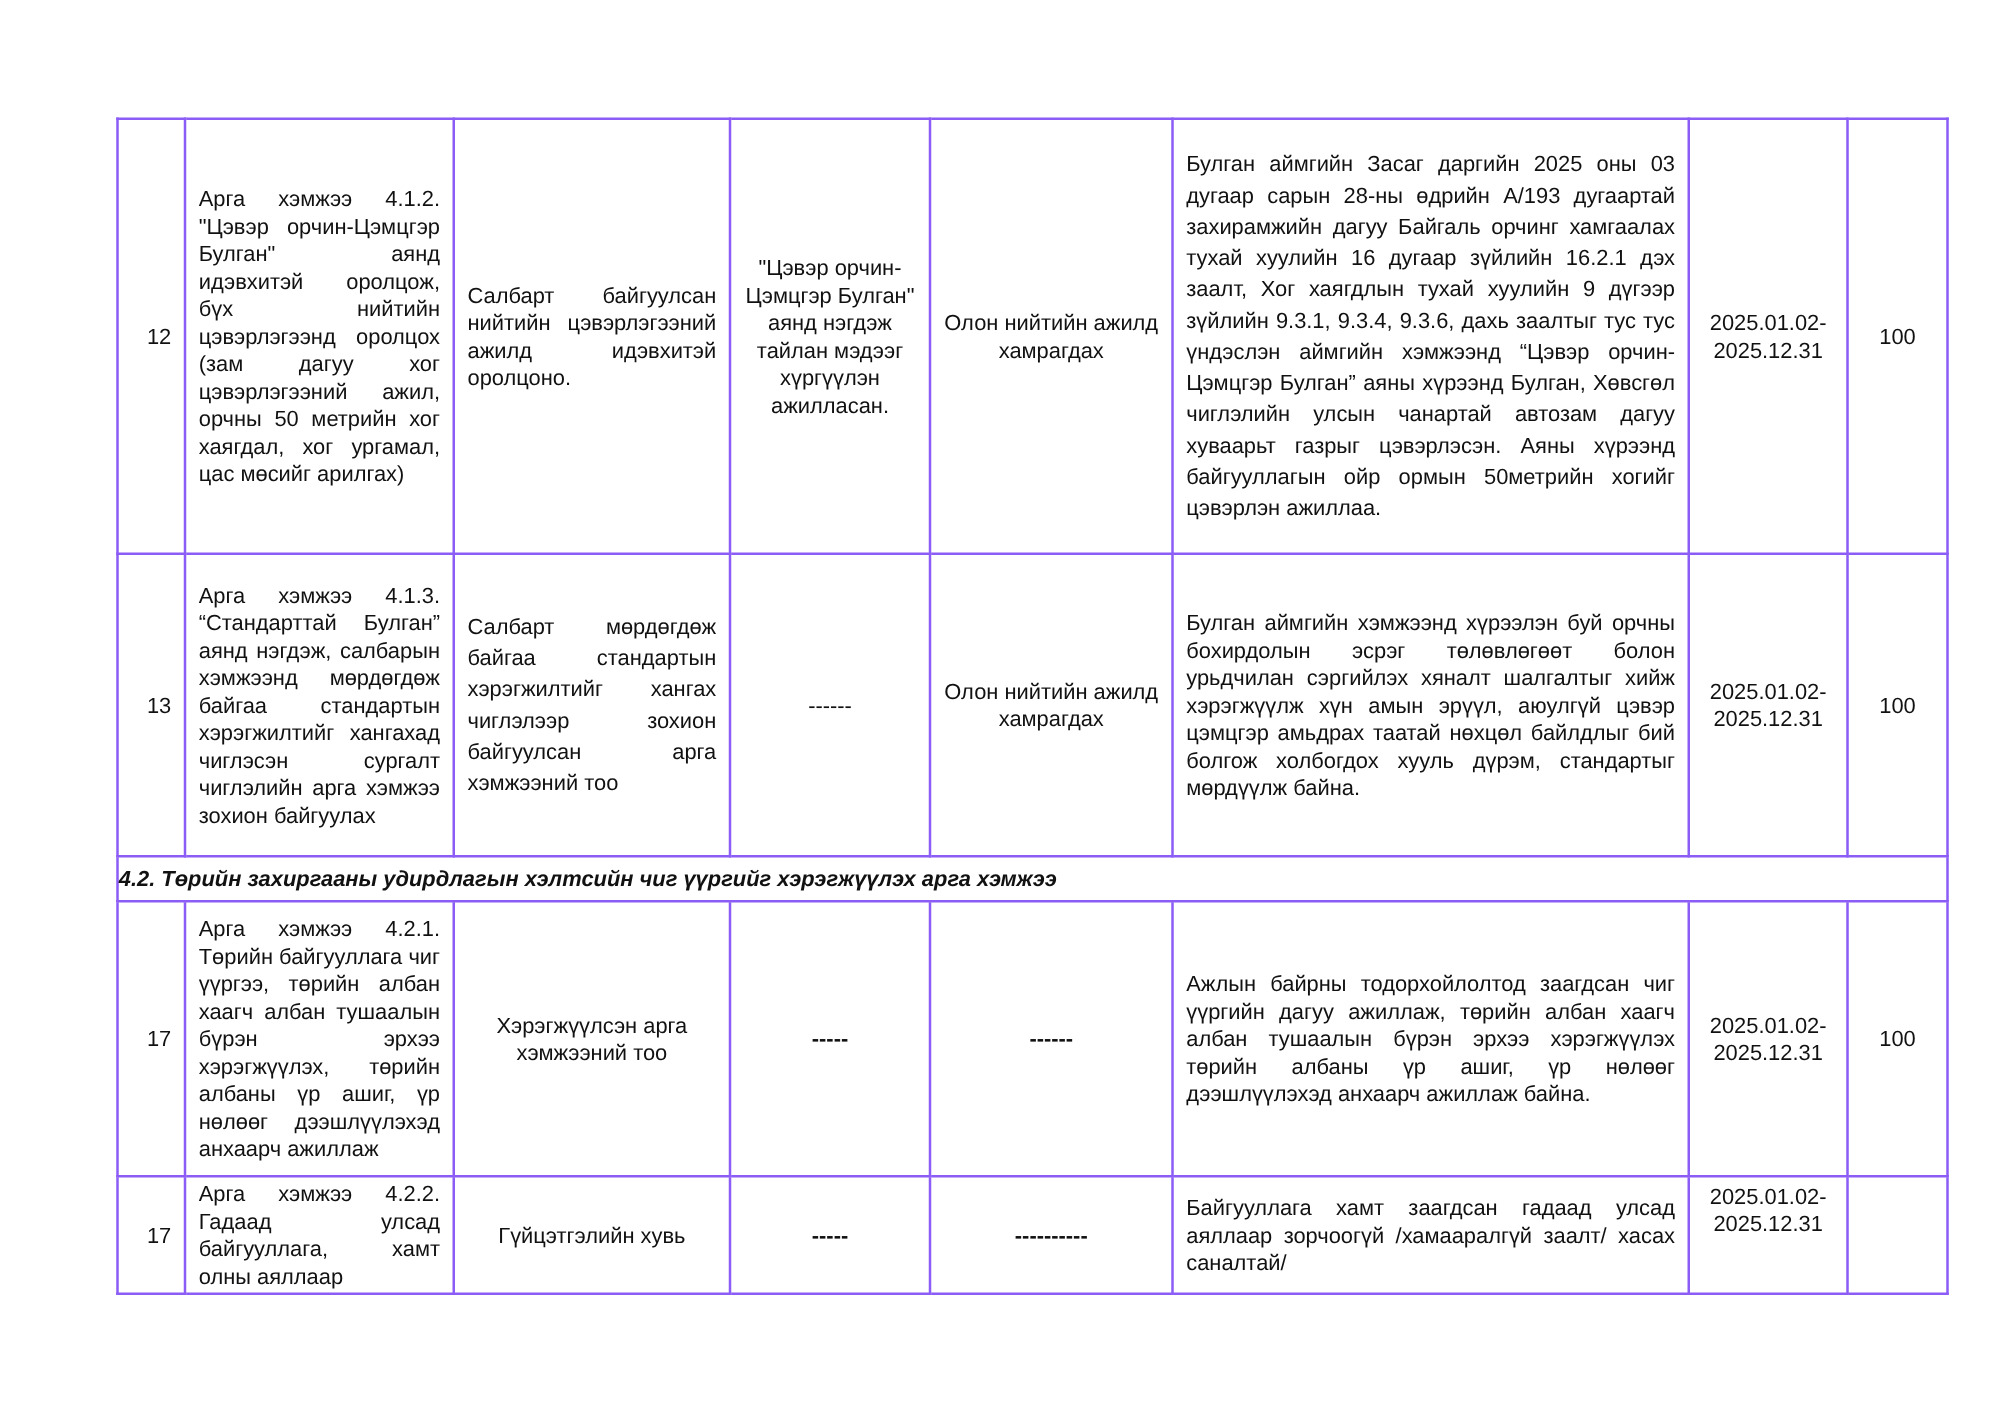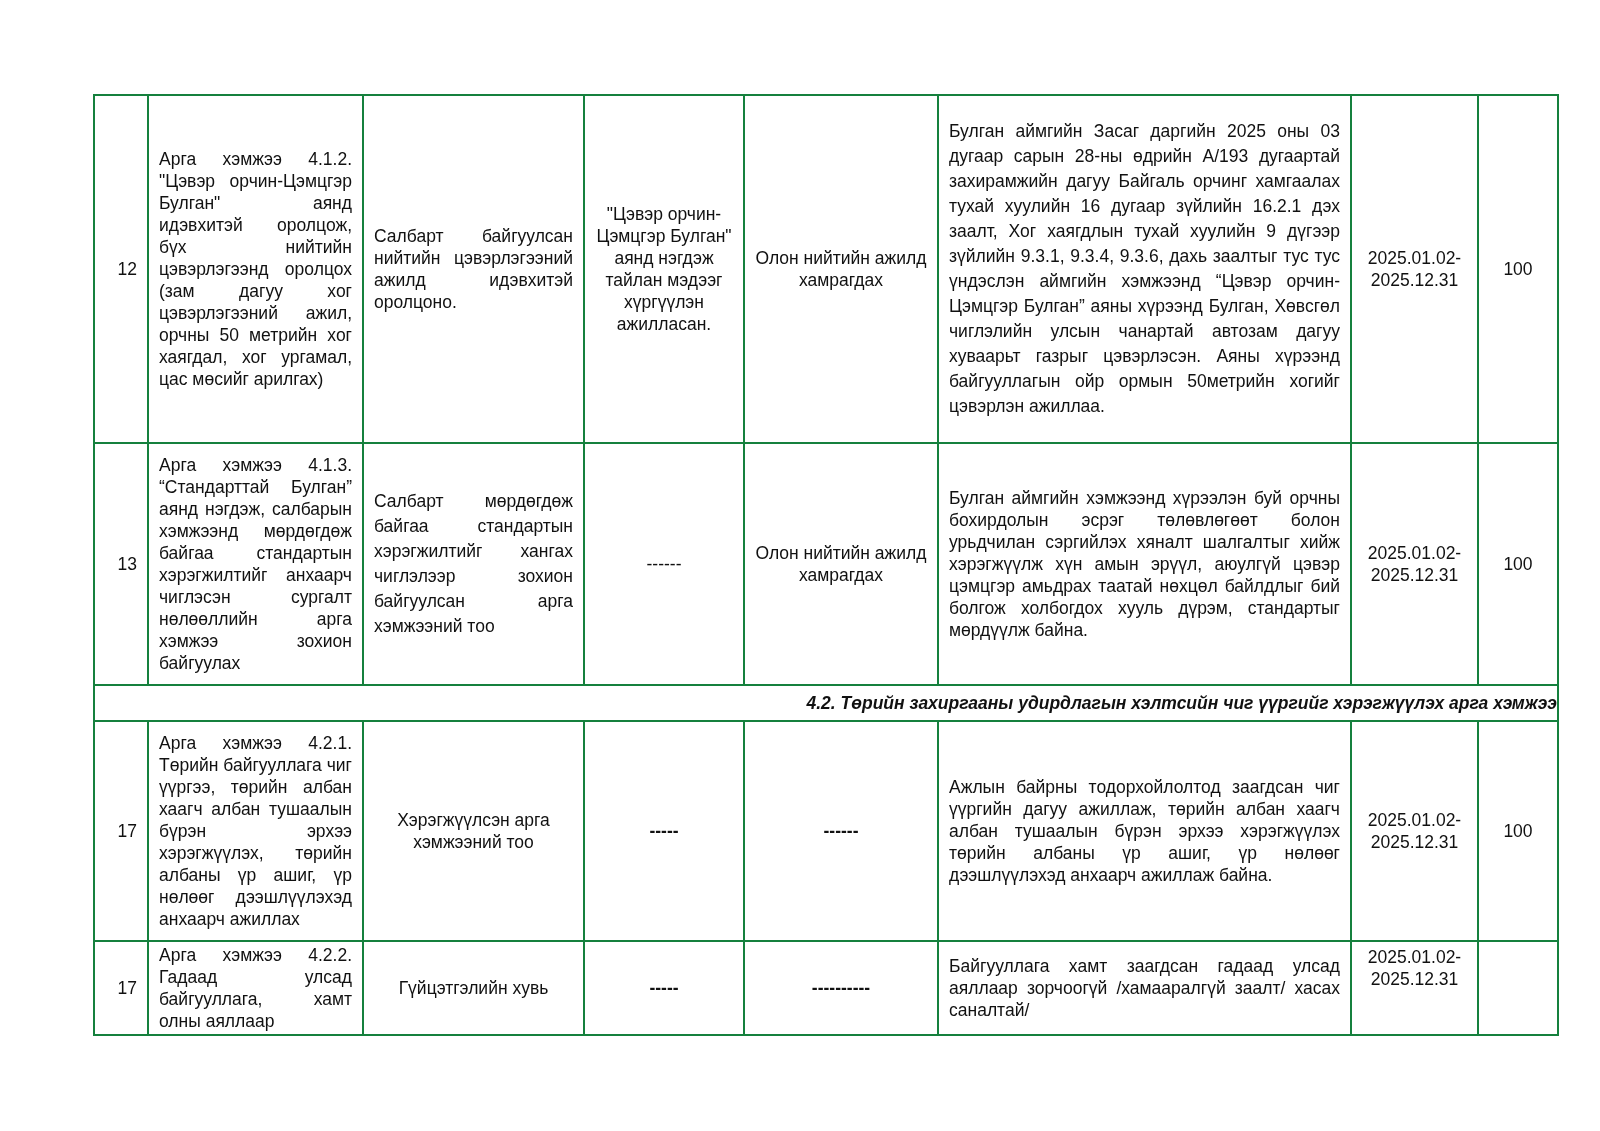--- a/index.html
+++ b/index.html
@@ -1,26 +1,26 @@
 <!DOCTYPE html>
 <html><head>
 <meta charset="utf-8">
 <style>
   html, body { margin: 0; padding: 0; background: #ffffff; }
   body { width: 1600px; height: 1131px; position: relative; overflow: hidden;
          font-family: "Liberation Sans", sans-serif; color: #111; }
   table.plan { position: absolute; left: 93px; top: 94px; border-collapse: collapse;
                table-layout: fixed; width: 1464px; font-size: 17.5px; line-height: 22px; }
-  table.plan td { border: 2px solid #15803d; vertical-align: middle; padding: 2px 10px; }
+  table.plan td { border: 2px solid #8b5cf6; vertical-align: middle; padding: 2px 10px; }
   td.num { text-align: right; padding: 0; }
   td.just { text-align: justify; text-align-last: left; }
   td.center { text-align: center; }
   td.desc { line-height: 25px; }
   td.dash { text-align: center; font-weight: bold; }
-  tr.section td { text-align: right; font-weight: bold; font-style: italic;
+  tr.section td { text-align: left; font-weight: bold; font-style: italic;
                   height: 34px; padding: 0; }
   tr.r12 td { height: 342px; }
   tr.r13 td { height: 236px; }
   tr.r14 td { height: 214px; }
   tr.r15 td { height: 82px; }
   tr.r15 td.date { vertical-align: top; padding-top: 4px; }
   td.top { vertical-align: top; margin-left: 28px; }
 </style>
 </head>
 <body>
@@ -42,34 +42,34 @@
       <td class="just">Арга хэмжээ 4.1.2. "Цэвэр орчин-Цэмцгэр Булган" аянд идэвхитэй оролцож, бүх нийтийн цэвэрлэгээнд оролцох (зам дагуу хог цэвэрлэгээний ажил, орчны 50 метрийн хог хаягдал, хог ургамал, цас мөсийг арилгах)</td>
       <td class="just">Салбарт байгуулсан нийтийн цэвэрлэгээний ажилд идэвхитэй оролцоно.</td>
       <td class="center">"Цэвэр орчин-Цэмцгэр Булган" аянд нэгдэж тайлан мэдээг хүргүүлэн ажилласан.</td>
       <td class="center">Олон нийтийн ажилд хамрагдах</td>
       <td class="just desc">Булган аймгийн Засаг даргийн 2025 оны 03 дугаар сарын 28-ны өдрийн А/193 дугаартай захирамжийн дагуу Байгаль орчинг хамгаалах тухай хуулийн 16 дугаар зүйлийн 16.2.1 дэх заалт, Хог хаягдлын тухай хуулийн 9 дүгээр зүйлийн 9.3.1, 9.3.4, 9.3.6, дахь заалтыг тус тус үндэслэн аймгийн хэмжээнд “Цэвэр орчин-Цэмцгэр Булган” аяны хүрээнд Булган, Хөвсгөл чиглэлийн улсын чанартай автозам дагуу хуваарьт газрыг цэвэрлэсэн. Аяны хүрээнд байгууллагын ойр ормын 50метрийн хогийг цэвэрлэн ажиллаа.</td>
       <td class="center">2025.01.02-<br>2025.12.31</td>
       <td class="center">100</td>
     </tr>
     <tr class="r13">
       <td class="num">13</td>
-      <td class="just">Арга хэмжээ 4.1.3. “Стандарттай Булган” аянд нэгдэж, салбарын хэмжээнд мөрдөгдөж байгаа стандартын хэрэгжилтийг анхаарч чиглэсэн сургалт нөлөөллийн арга хэмжээ зохион байгуулах</td>
+      <td class="just">Арга хэмжээ 4.1.3. “Стандарттай Булган” аянд нэгдэж, салбарын хэмжээнд мөрдөгдөж байгаа стандартын хэрэгжилтийг хангахад чиглэсэн сургалт чиглэлийн арга хэмжээ зохион байгуулах</td>
       <td class="just desc">Салбарт мөрдөгдөж байгаа стандартын хэрэгжилтийг хангах чиглэлээр зохион байгуулсан арга хэмжээний тоо</td>
       <td class="center">------</td>
       <td class="center">Олон нийтийн ажилд хамрагдах</td>
       <td class="just">Булган аймгийн хэмжээнд хүрээлэн буй орчны бохирдолын эсрэг төлөвлөгөөт болон урьдчилан сэргийлэх хяналт шалгалтыг хийж хэрэгжүүлж хүн амын эрүүл, аюулгүй цэвэр цэмцгэр амьдрах таатай нөхцөл байлдлыг бий болгож холбогдох хууль дүрэм, стандартыг мөрдүүлж байна.</td>
       <td class="center">2025.01.02-<br>2025.12.31</td>
       <td class="center">100</td>
     </tr>
     <tr class="section">
       <td colspan="8">4.2. Төрийн захиргааны удирдлагын хэлтсийн чиг үүргийг хэрэгжүүлэх арга хэмжээ</td>
     </tr>
     <tr class="r14">
       <td class="num">17</td>
-      <td class="just">Арга хэмжээ 4.2.1. Төрийн байгууллага чиг үүргээ, төрийн албан хаагч албан тушаалын бүрэн эрхээ хэрэгжүүлэх, төрийн албаны үр ашиг, үр нөлөөг дээшлүүлэхэд анхаарч ажиллах</td>
+      <td class="just">Арга хэмжээ 4.2.1. Төрийн байгууллага чиг үүргээ, төрийн албан хаагч албан тушаалын бүрэн эрхээ хэрэгжүүлэх, төрийн албаны үр ашиг, үр нөлөөг дээшлүүлэхэд анхаарч ажиллаж</td>
       <td class="center">Хэрэгжүүлсэн арга хэмжээний тоо</td>
       <td class="dash">-----</td>
       <td class="dash">------</td>
       <td class="just">Ажлын байрны тодорхойлолтод заагдсан чиг үүргийн дагуу ажиллаж, төрийн албан хаагч албан тушаалын бүрэн эрхээ хэрэгжүүлэх төрийн албаны  үр ашиг, үр нөлөөг дээшлүүлэхэд анхаарч ажиллаж байна.</td>
       <td class="center">2025.01.02-<br>2025.12.31</td>
       <td class="center">100</td>
     </tr>
     <tr class="r15">
       <td class="num">17</td>
       <td class="just top">Арга хэмжээ 4.2.2. Гадаад улсад байгууллага, хамт олны аяллаар</td>

